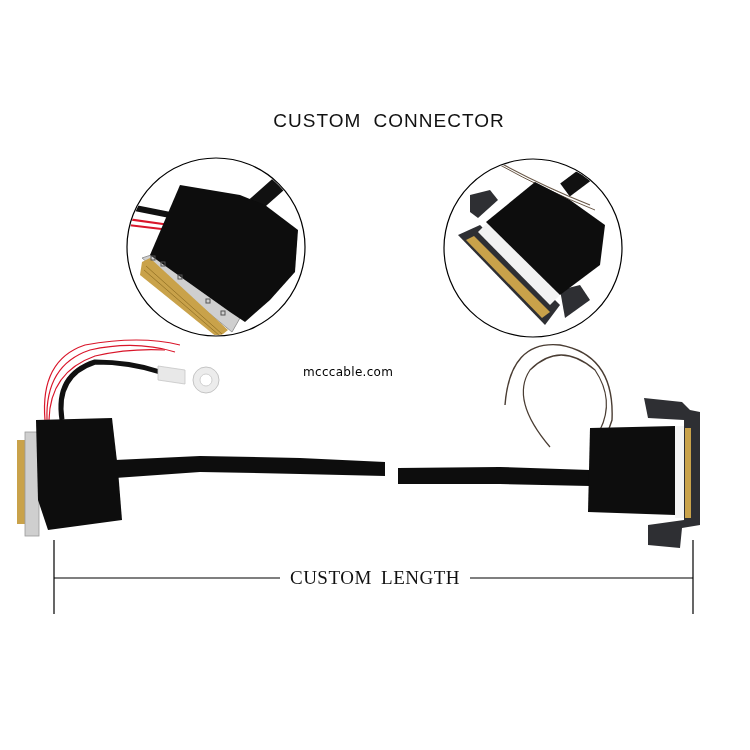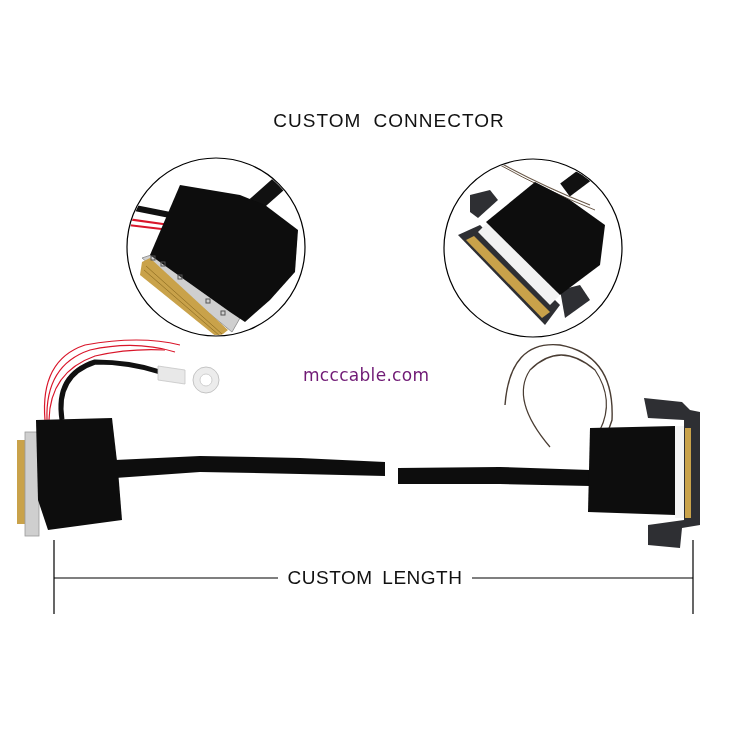--- a/index.html
+++ b/index.html
@@ -2,28 +2,28 @@
 <html><head>
 <meta charset="utf-8">
 <style>
   html, body { margin: 0; padding: 0; background: #ffffff; }
   body { width: 750px; height: 750px; position: relative; overflow: hidden; font-family: "Liberation Sans", sans-serif; }
   .title {
     position: absolute; left: 0; width: 750px; top: 110px; text-align: center;
     font-size: 19px; letter-spacing: 1px; color: #111; word-spacing: 6px; padding-left: 14px;
   }
   .watermark {
-    position: absolute; left: 303px; top: 365px; font-size: 17px; color: #701a75;
+    position: absolute; left: 303px; top: 365px; font-size: 12px; color: #000000;
     font-family: "DejaVu Sans", sans-serif; letter-spacing: 0.3px;
   }
   .dim-label {
     position: absolute; left: 0; width: 750px; top: 567px; text-align: center;
     font-size: 19px; color: #111; letter-spacing: 0.5px; word-spacing: 4px;
   }
-  .dim-label span { background: #fff; padding: 0 10px; }
+  .dim-label span { background: #fff; padding: 0 10px; font-family: Liberation Serif, serif; }
   svg.art { position: absolute; left: 0; top: 0; }
 </style>
 </head>
 <body>
 
 <svg class="art" width="750" height="750" viewBox="0 0 750 750">
 
   <defs>
     <clipPath id="clipL">
         <circle cx="216" cy="247" r="88"></circle>

